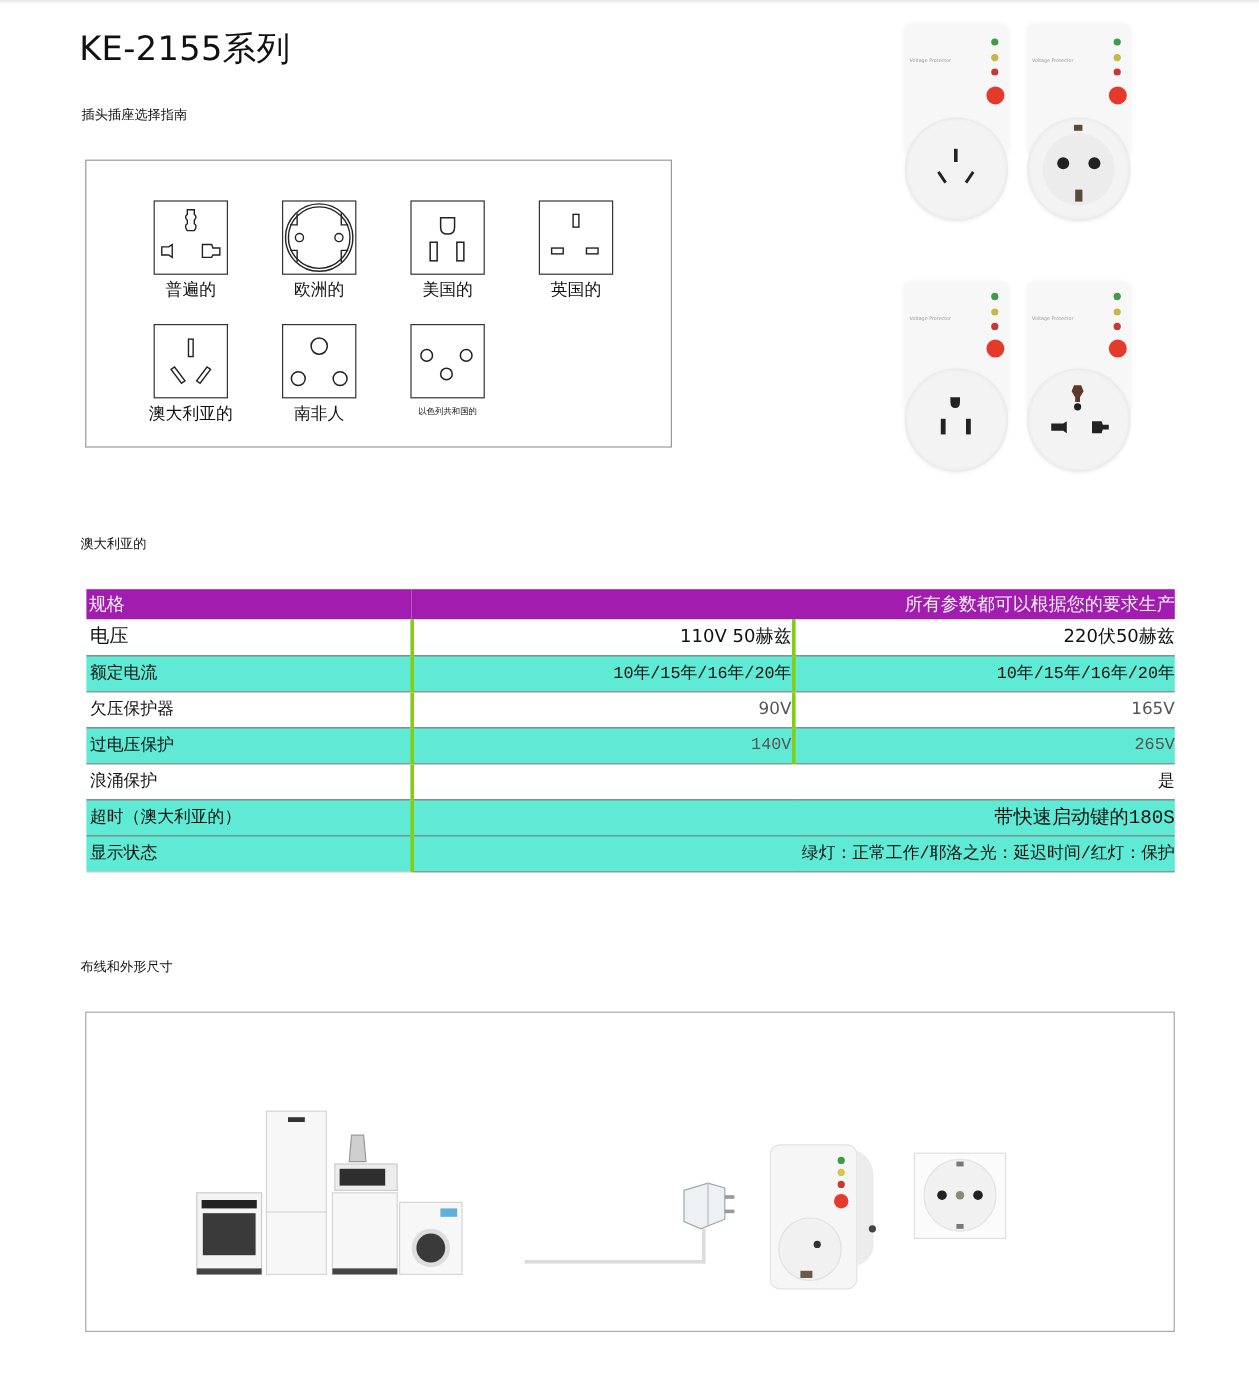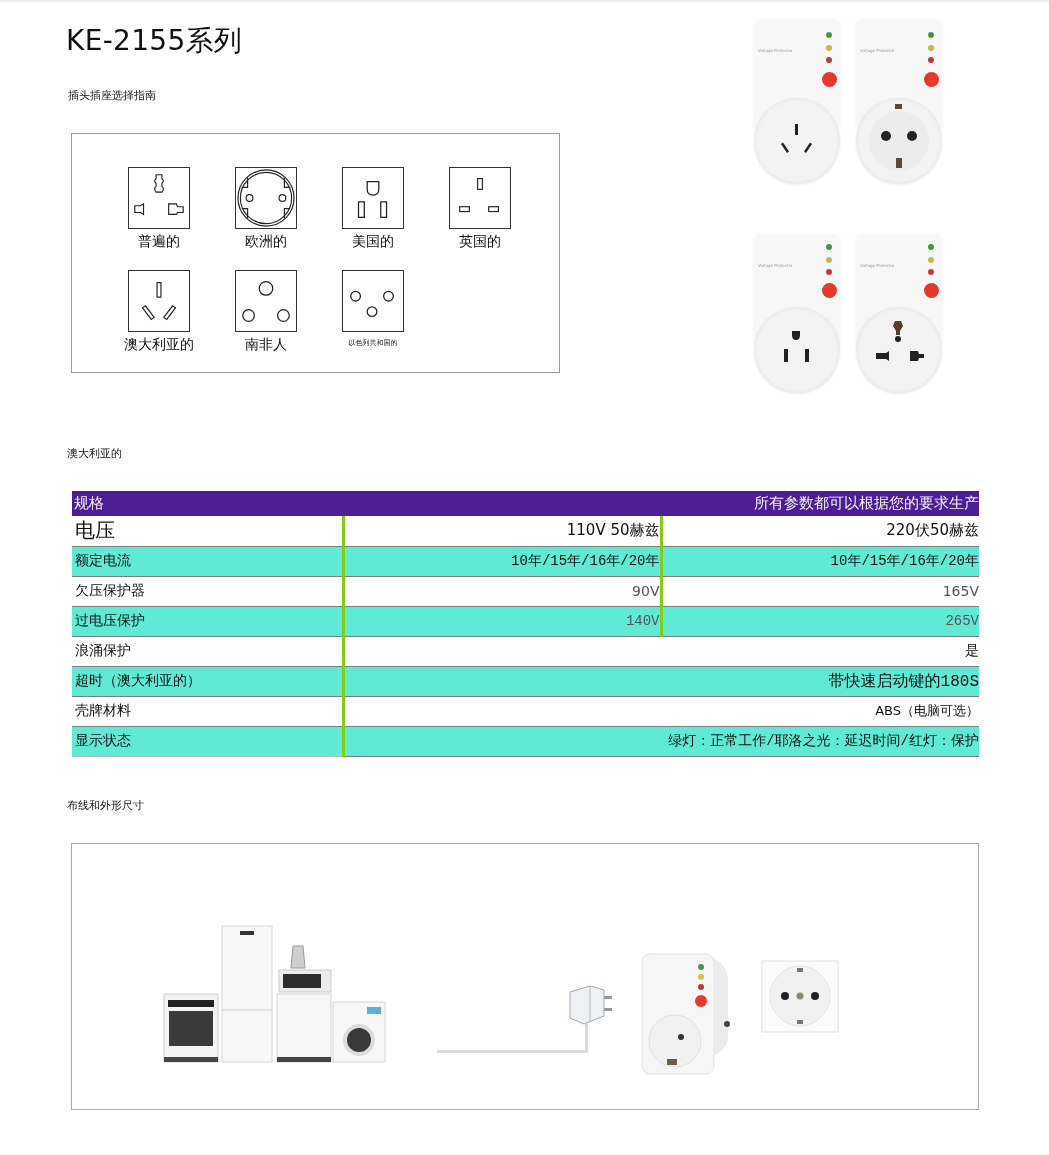--- a/index.html
+++ b/index.html
@@ -23,30 +23,30 @@
   .device { position: absolute; width: 92px; height: 160px; }
   .device .body { position: absolute; left: 4px; top: 0; width: 86px; height: 110px; background: #f7f7f7; border-radius: 6px; box-shadow: 0 0 4px rgba(0,0,0,0.06); }
   .device .brand { position: absolute; left: 8px; top: 28px; font-size: 4px; color: #999; }
   .device .led { position: absolute; width: 6px; height: 6px; border-radius: 50%; }
   .device .btn { position: absolute; width: 15px; height: 15px; border-radius: 50%; background: #e53a2b; }
   .device .socket { position: absolute; left: 4px; top: 78px; width: 86px; height: 86px; border-radius: 50%; background: #f3f3f3; box-shadow: inset 0 0 4px rgba(0,0,0,0.08), 0 1px 3px rgba(0,0,0,0.08); }
   .device .socket svg { position: absolute; left: 0; top: 0; width: 100%; height: 100%; }
 
   
   .spec-table { position: absolute; left: 72px; top: 491px; width: 907px; border-collapse: collapse; table-layout: fixed; }
-  .spec-table th { height: 25px; background: #4c1d95; color: #f1f1f1; font-weight: normal; font-size: 15px; padding: 0; }
+  .spec-table th { height: 25px; background: #a21caf; color: #f1f1f1; font-weight: normal; font-size: 15px; padding: 0; }
   .spec-table th.h-left { text-align: left; padding-left: 2px; }
   .spec-table th.h-right { text-align: right; }
   .spec-table td { height: 30px; font-size: 14px; padding: 0; border-top: 1px solid #7d7d7d; }
   .spec-table td.lbl { text-align: left; padding-left: 3px; color: #111; }
   .spec-table td.val { text-align: right; border-left: 3px solid #84cc16; color: #111; }
   .spec-table tr.shade td { background: #e9e9eb; }
   .spec-table tr.shade td.lbl, .spec-table tr.shade td.val { background: #5eead4; font-family: Liberation Mono, monospace; }
   .spec-table tr.first td { border-top: none; }
-  .spec-table tr.first td.lbl { font-size: 20px; }
+  .spec-table tr.first td.lbl { font-size: 16px; }
   .spec-table tr.first td.val { font-size: 15px; }
   .spec-table td.muted { color: #555; }
   .spec-table tr.big td.val { font-size: 16px; }
   .spec-table tr.last td { border-bottom: 1px solid #7d7d7d; }
   .spec-table tr.last td.lbl { border-bottom: 1px solid #bdbdbd; }
 
   
   .wiring { position: absolute; left: 71px; top: 843px; width: 908px; height: 267px; border: 1px solid #a9a9a9; background: #fff; }
   .appliances { position: absolute; left: 90px; top: 80px; width: 225px; height: 140px; }
   .wiring-line { position: absolute; left: 365px; top: 206px; width: 150px; height: 3px; background: #dcdcdc; }
@@ -249,24 +249,20 @@
       <td class="val muted">265V</td>
     </tr>
     <tr>
       <td class="lbl">浪涌保护</td>
       <td class="val" colspan="2">是</td>
     </tr>
     <tr class="shade big">
       <td class="lbl">超时（澳大利亚的）</td>
       <td class="val" colspan="2">带快速启动键的180S</td>
     </tr>
-    <tr>
-      <td class="lbl">壳牌材料</td>
-      <td class="val" colspan="2" style="font-size:13px;">ABS（电脑可选）</td>
-    </tr>
     <tr class="shade last">
       <td class="lbl">显示状态</td>
       <td class="val" colspan="2">绿灯：正常工作/耶洛之光：延迟时间/红灯：保护</td>
     </tr>
   </tbody>
 </table>
 
 <div class="section-heading" style="left:67px; top:798px;">布线和外形尺寸</div>
 
 <div class="wiring">

